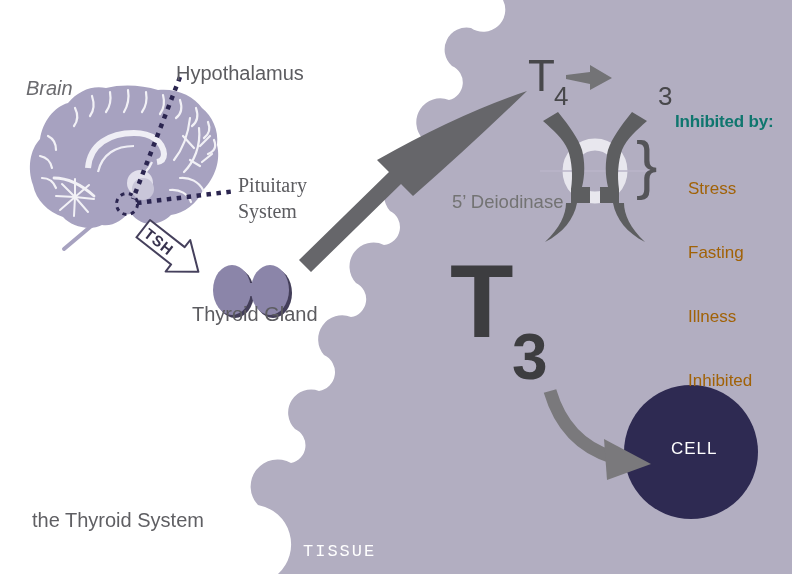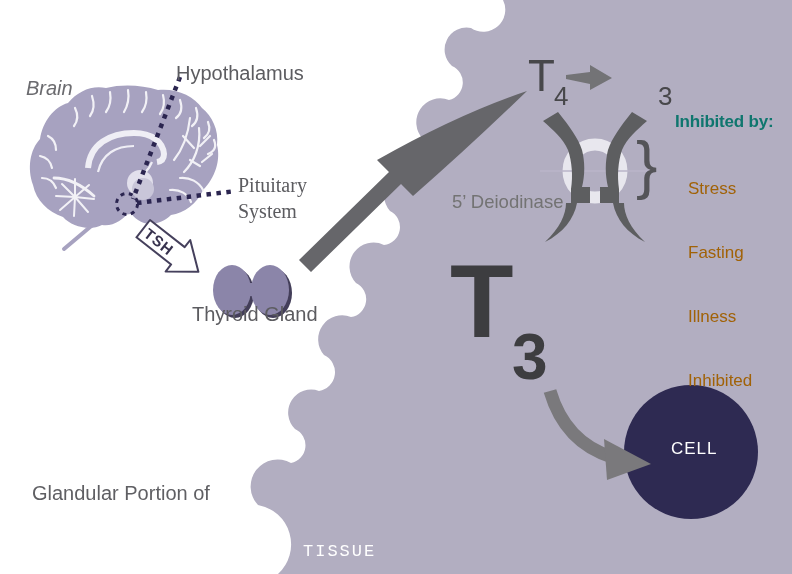--- a/index.html
+++ b/index.html
@@ -169,21 +169,21 @@
   </svg>
 
   <div class="lbl gray-label brain-lbl">Brain</div>
 
   <div class="lbl gray-label hypo-lbl">Hypothalamus</div>
 
   <div class="lbl gray-label pit-lbl"><span>Pituitary</span><br><span>System</span></div>
 
   <div class="lbl gray-label thy-lbl">Thyroid Gland</div>
 
-  <div class="lbl gray-label cap-lbl"><span>Glandular Portion of</span><br></div>
+  <div class="lbl gray-label cap-lbl"><br><span>the Thyroid System</span></div>
 
   <div class="lbl tissue-lbl">TISSUE</div>
 
   <span class="t-main t4m">T</span>
   <span class="t-sub t4s">4</span>
   <span class="t-sub rt3s">3</span>
 
   <div class="lbl deio-lbl">5’ Deiodinase</div>
 
   <span class="brace">}</span>

